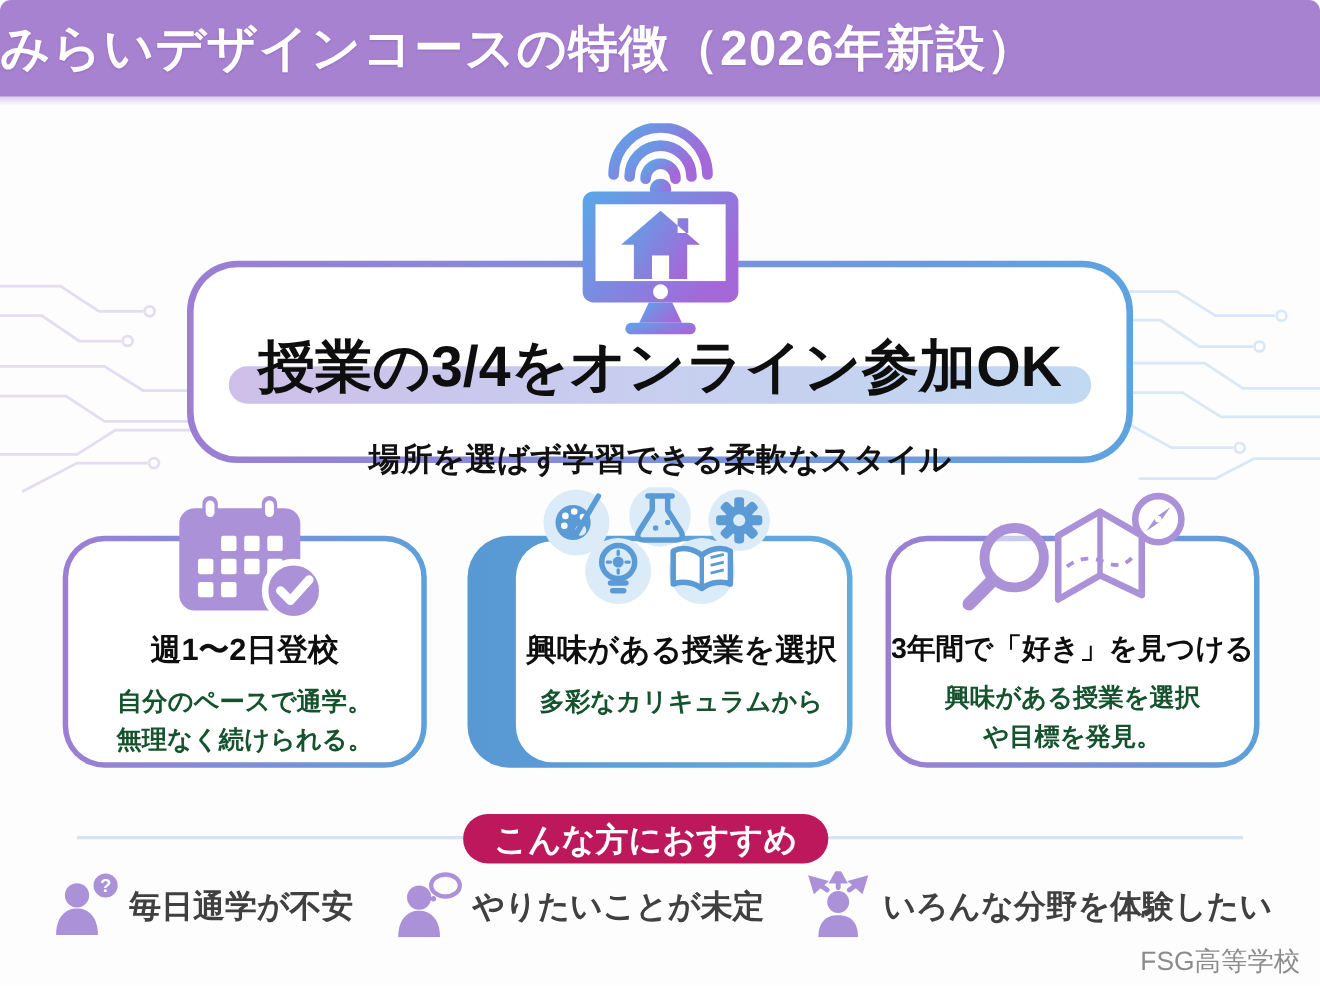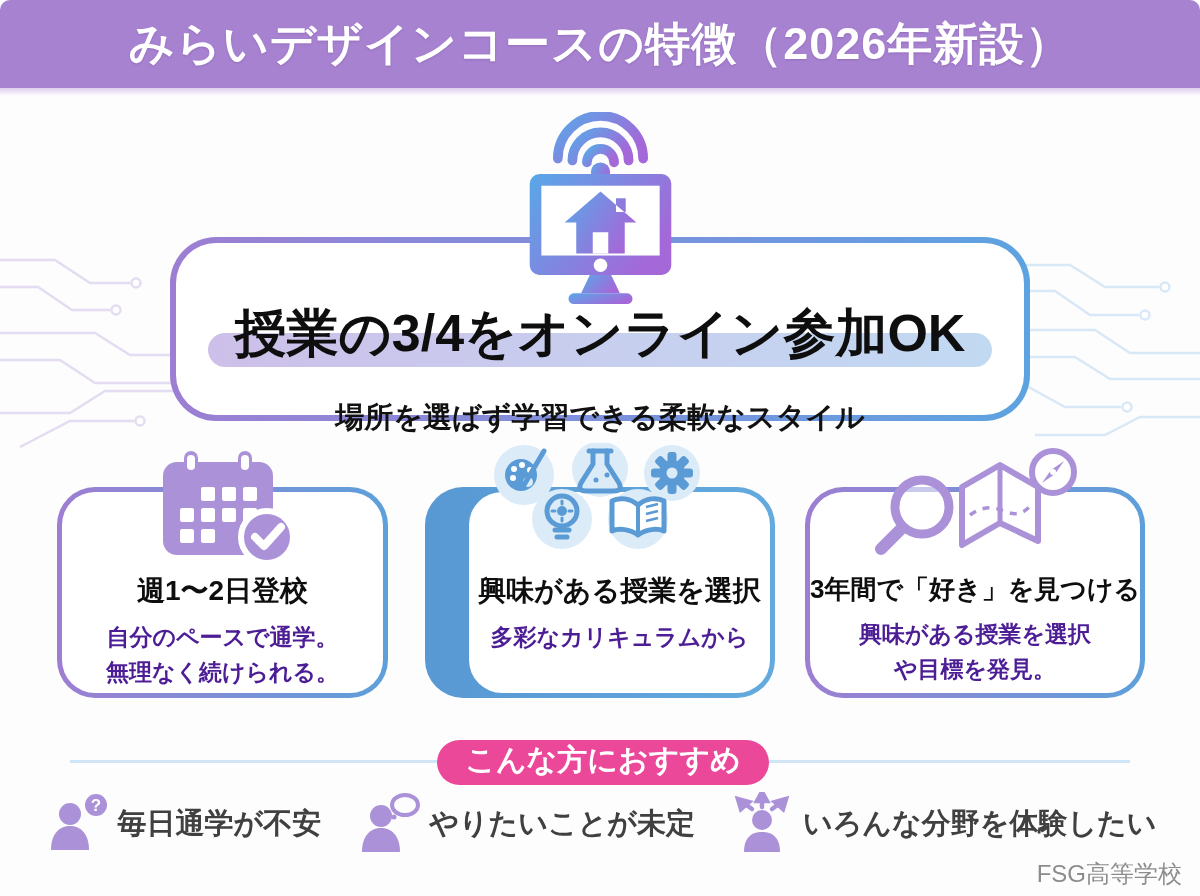--- a/index.html
+++ b/index.html
@@ -2,21 +2,21 @@
 <html><head>
 <meta charset="utf-8">
 <style>
   html,body{margin:0;padding:0;background:#ffffff;}
   *{box-sizing:border-box;}
   body{font-family:"Liberation Sans","DejaVu Sans",sans-serif;}
   #stage{position:relative;width:1200px;height:896px;background:#fdfdfd;overflow:hidden;margin:0 auto;}
 
   
   .header{position:absolute;left:0;top:0;width:1200px;height:88px;background:#a782d0;
-    display:flex;align-items:center;justify-content:center;border-radius:10px 10px 0 0;}
+    display:flex;align-items:center;justify-content:flex-start;border-radius:10px 10px 0 0;}
   .header-title{color:#ffffff;font-size:45px;font-weight:900;letter-spacing:1px;
     text-shadow:0 1px 2px rgba(90,50,130,.25);white-space:nowrap;}
   .header-fade{position:absolute;left:0;top:88px;width:1200px;height:8px;
     background:linear-gradient(#ddcdee,rgba(255,255,255,0));}
 
   
   .circuit{position:absolute;pointer-events:none;}
   .circuit-left{left:0;top:235px;}
   .circuit-right{left:1025px;top:235px;}
 
@@ -37,26 +37,26 @@
   .card-1{left:57px;width:331px;background:linear-gradient(90deg,#9d7ed2,#5da0da);}
   .card-2{left:425px;width:350px;background:linear-gradient(90deg,#5898d3,#63aade);padding-left:44px;}
   .card-3{left:805px;width:340px;background:linear-gradient(90deg,#9d7ed2,#5da0da);}
   .card-inner{width:100%;height:100%;background:#ffffff;border-radius:33px;text-align:center;}
   .card-icon{position:absolute;left:50%;transform:translateX(-50%);z-index:3;}
   .card-1 .card-icon{top:-36px;}
   .card-2 .card-icon{top:-44px;}
   .card-3 .card-icon{top:-42px;}
   .card-title{padding-top:80px;font-size:28px;font-weight:900;color:#0e0e0e;white-space:nowrap;}
   .card-3 .card-title{font-size:26px;}
-  .card-desc{margin-top:10px;font-size:23px;font-weight:800;color:#4c1d95;line-height:1.5;}
+  .card-desc{margin-top:10px;font-size:23px;font-weight:800;color:#14532d;line-height:1.5;}
 
   
   .rec-line{position:absolute;left:70px;top:760px;width:1060px;height:3px;background:#d2e5f6;}
-  .rec-pill{position:absolute;left:437px;top:740px;width:332px;height:45px;border-radius:23px;
-    background:#ec4899;display:flex;align-items:flex-start;justify-content:center;z-index:2;}
+  .rec-pill{position:absolute;left:421px;top:740px;width:332px;height:45px;border-radius:23px;
+    background:#be185d;display:flex;align-items:flex-end;justify-content:center;z-index:2;}
   .rec-pill-label{color:#ffffff;font-size:30px;font-weight:900;white-space:nowrap;}
 
   
   .rec-items{position:absolute;left:40px;top:792px;width:1120px;display:flex;
     justify-content:center;align-items:center;gap:34px;}
   .rec-item{display:flex;align-items:center;gap:8px;}
   .rec-item-label{font-size:29px;font-weight:900;color:#404040;white-space:nowrap;}
 
   
   .footer-brand{position:absolute;right:18px;top:858px;font-size:24px;color:#8c8c8c;font-weight:500;margin-left:36px;}

